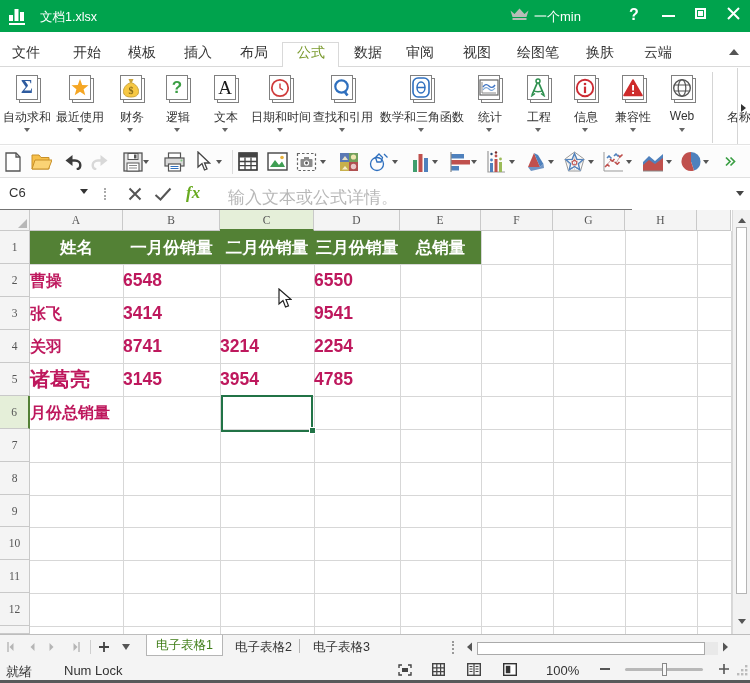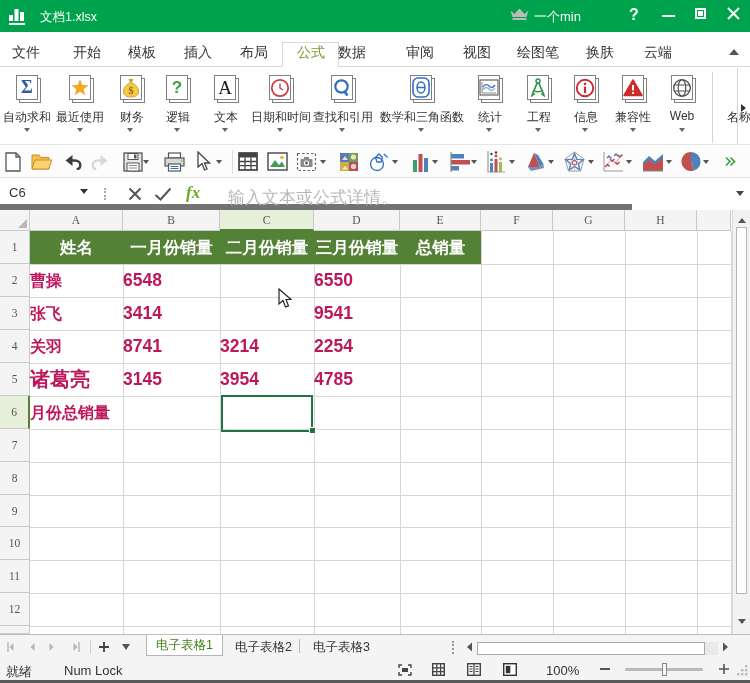--- a/index.html
+++ b/index.html
@@ -30,21 +30,21 @@
   border-left:3px solid transparent;border-right:3px solid transparent;
   border-top:4px solid #666;}
 
 #toolbar{left:0;top:146px;width:750px;height:32px;background:#fcfcfc;
   border-bottom:1px solid #e0e0e0;box-sizing:border-box;}
 .tdarr{position:absolute;top:14px;width:0;height:0;
   border-left:3px solid transparent;border-right:3px solid transparent;
   border-top:4px solid #555;}
 
 #fbar{left:0;top:178px;width:632px;height:32px;background:#fff;
-  border-bottom:6px solid #737373;box-sizing:border-box;text-align:right;}
+  border-bottom:1px solid #737373;box-sizing:border-box;text-align:right;}
 
 #grid{left:0;top:210px;width:732px;height:424px;background:#fff;overflow:hidden;}
 .colh{position:absolute;top:0;height:21px;background:#f4f4f4;
   border-right:1px solid #c9c9c9;border-bottom:1px solid #c9c9c9;
   box-sizing:border-box;font-family:"Liberation Serif",serif;
   font-size:11.5px;color:#555;text-align:center;line-height:21px;}
 .rowh{position:absolute;left:0;width:30px;background:#f4f4f4;
   border-right:1px solid #c9c9c9;border-bottom:1px solid #c9c9c9;
   box-sizing:border-box;font-family:"Liberation Serif",serif;
   font-size:11.5px;color:#555;text-align:center;}
@@ -88,21 +88,21 @@
   </svg>
 </div>
 <div id="tabbar" class="abs">
   <div id="seltab"></div>
   <div class="mtab" style="left:12px">文件</div>
   <div class="mtab" style="left:73px">开始</div>
   <div class="mtab" style="left:128px">模板</div>
   <div class="mtab" style="left:184px">插入</div>
   <div class="mtab" style="left:240px">布局</div>
   <div class="mtab" style="left:297px;color:#7a9a2e">公式</div>
-  <div class="mtab" style="left:338px">数据</div>
+  <div class="mtab" style="left:354px">数据</div>
   <div class="mtab" style="left:406px">审阅</div>
   <div class="mtab" style="left:463px">视图</div>
   <div class="mtab" style="left:517px">绘图笔</div>
   <div class="mtab" style="left:586px">换肤</div>
   <div class="mtab" style="left:644px">云端</div>
   <div class="abs" style="left:729px;top:17px;width:0;height:0;border-left:5px solid transparent;border-right:5px solid transparent;border-bottom:6px solid #555"></div>
 </div>
 <div id="ribbon" class="abs">
   <div class="ricon" style="left:16px">
       <div class="pg2"></div>

